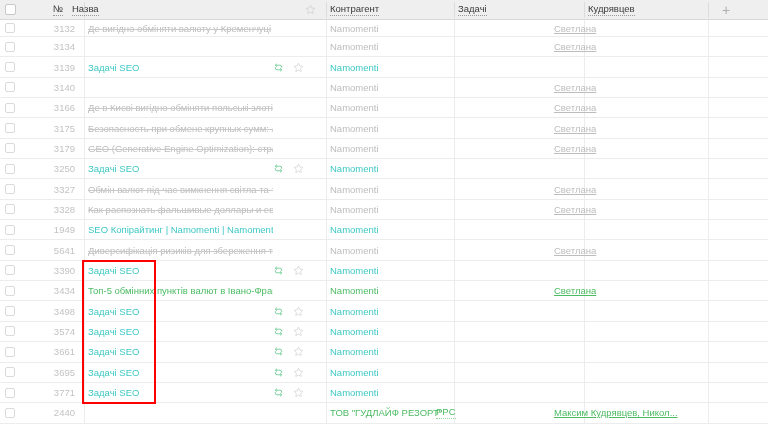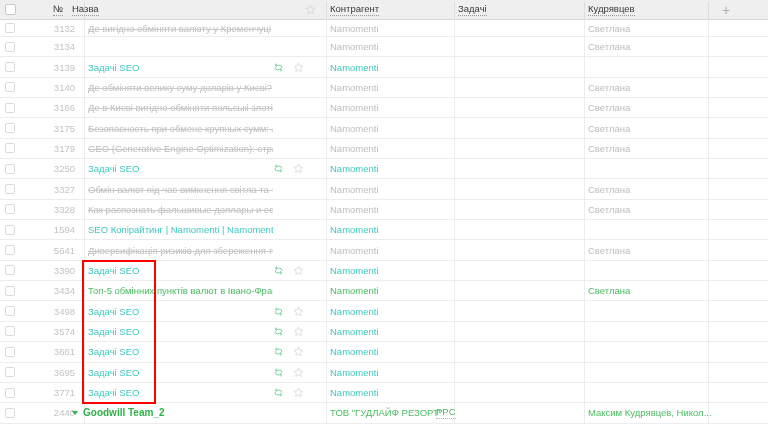--- a/index.html
+++ b/index.html
@@ -61,21 +61,21 @@
     position:absolute; left:5px; top:50%; transform:translateY(-50%);
     width:10px; height:10px;
     background:#fff; border:1px solid #dadada; border-radius:2px;
   }
   .c-num{ left:32px; width:55px; justify-content:flex-end; padding-right:12px;
           color:#c3c3c3; }
   .c-name{ left:88px; width:185px; color:#b9b9b9; }
   .c-icons{ left:273px; width:46px; justify-content:flex-start; gap:9px; }
   .c-contr{ left:330px; width:118px; color:#b9b9b9; }
   .c-serv{ left:436px; width:130px; color:#b9b9b9; }
-  .c-exec{ left:588px; width:125px; color:#b9b9b9; }
+  .c-exec{ left:554px; width:125px; color:#b9b9b9;text-decoration:underline; }
 
   .vsep{ position:absolute; top:0; width:1px; height:100%; background:#ececec; }
 
   
   .done .c-name, .done .c-contr, .done .c-serv, .done .c-exec{ color:#bdbdbd; }
   .done .c-name .txt{ text-decoration:line-through; text-decoration-color:#c9c9c9; }
 
   .teal .c-name, .teal .c-contr, .teal .c-serv, .teal .c-exec{ color:#3fc8c4; }
   .green .c-name, .green .c-contr, .green .c-serv, .green .c-exec{ color:#4cbb63; }
 
@@ -227,23 +227,20 @@
       <div class="row done">
         <div class="cbox"></div>
         <div class="vsep" style="left:84px"></div>
         <div class="vsep" style="left:326px"></div>
         <div class="vsep" style="left:454px"></div>
         <div class="vsep" style="left:584px"></div>
         <div class="vsep" style="left:708px"></div>
         <div class="cell c-num">
           <span>3140</span>
         </div>
-        <div class="cell c-name">
-          <span class="txt">Де обміняти велику суму доларів у Києві?</span>
-        </div>
         <div class="cell c-icons"></div>
         <div class="cell c-contr">
           <span>Namomenti</span>
         </div>
         <div class="cell c-serv">
           <span class=""></span>
         </div>
         <div class="cell c-exec">
           <span>Светлана</span>
         </div>
@@ -403,21 +400,21 @@
         </div>
       </div>
       <div class="row teal">
         <div class="cbox"></div>
         <div class="vsep" style="left:84px"></div>
         <div class="vsep" style="left:326px"></div>
         <div class="vsep" style="left:454px"></div>
         <div class="vsep" style="left:584px"></div>
         <div class="vsep" style="left:708px"></div>
         <div class="cell c-num">
-          <span>1594</span>
+          <span>1949</span>
         </div>
         <div class="cell c-name">
           <span class="txt">SEO Копірайтинг | Namomenti | Namomenti</span>
         </div>
         <div class="cell c-icons"></div>
         <div class="cell c-contr">
           <span>Namomenti</span>
         </div>
         <div class="cell c-serv">
           <span class=""></span>
@@ -681,24 +678,20 @@
       <div class="row grouprow green">
         <div class="cbox"></div>
         <div class="vsep" style="left:84px"></div>
         <div class="vsep" style="left:326px"></div>
         <div class="vsep" style="left:454px"></div>
         <div class="vsep" style="left:584px"></div>
         <div class="vsep" style="left:708px"></div>
         <div class="cell c-num">
           <span>2440</span>
         </div>
-        <div class="cell c-name">
-          <span class="tri"></span>
-          <span class="txt">Goodwill Team_2</span>
-        </div>
         <div class="cell c-icons"></div>
         <div class="cell c-contr">
           <span>ТОВ "ГУДЛАЙФ РЕЗОРТ"</span>
         </div>
         <div class="cell c-serv">
           <span class="serv-dotted">PPC</span>
         </div>
         <div class="cell c-exec">
           <span>Максим Кудрявцев, Никол...</span>
         </div>

